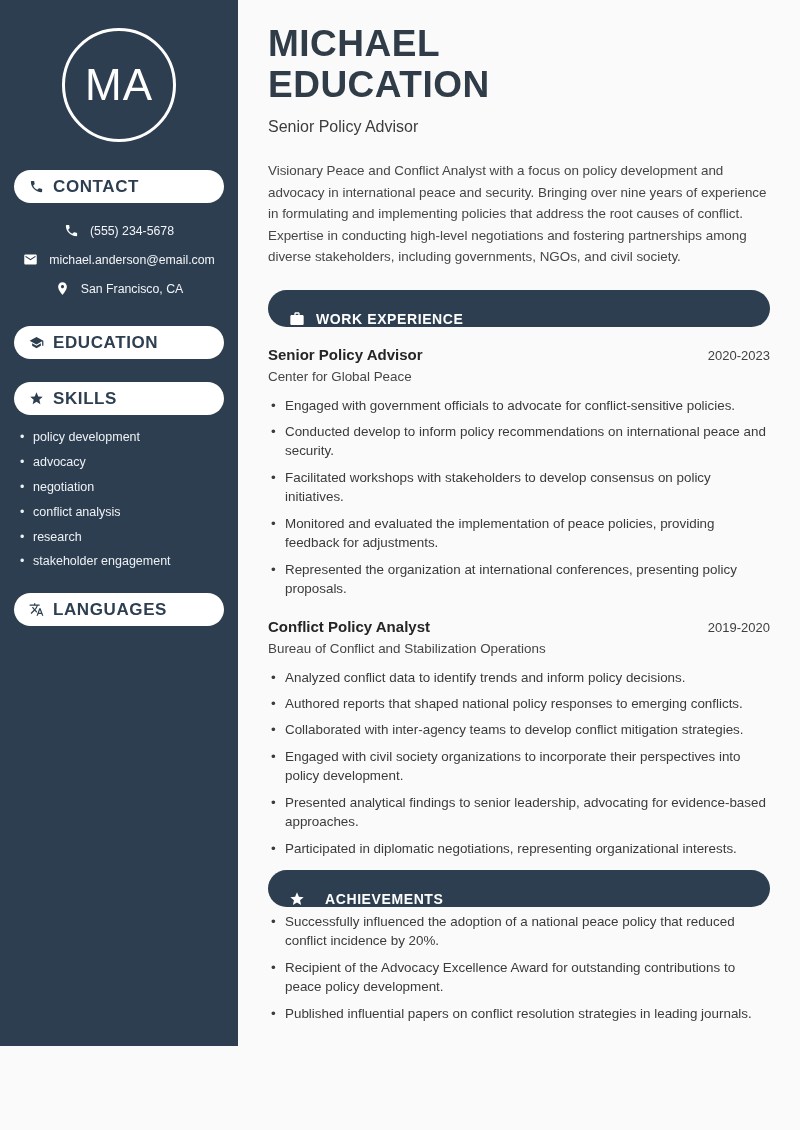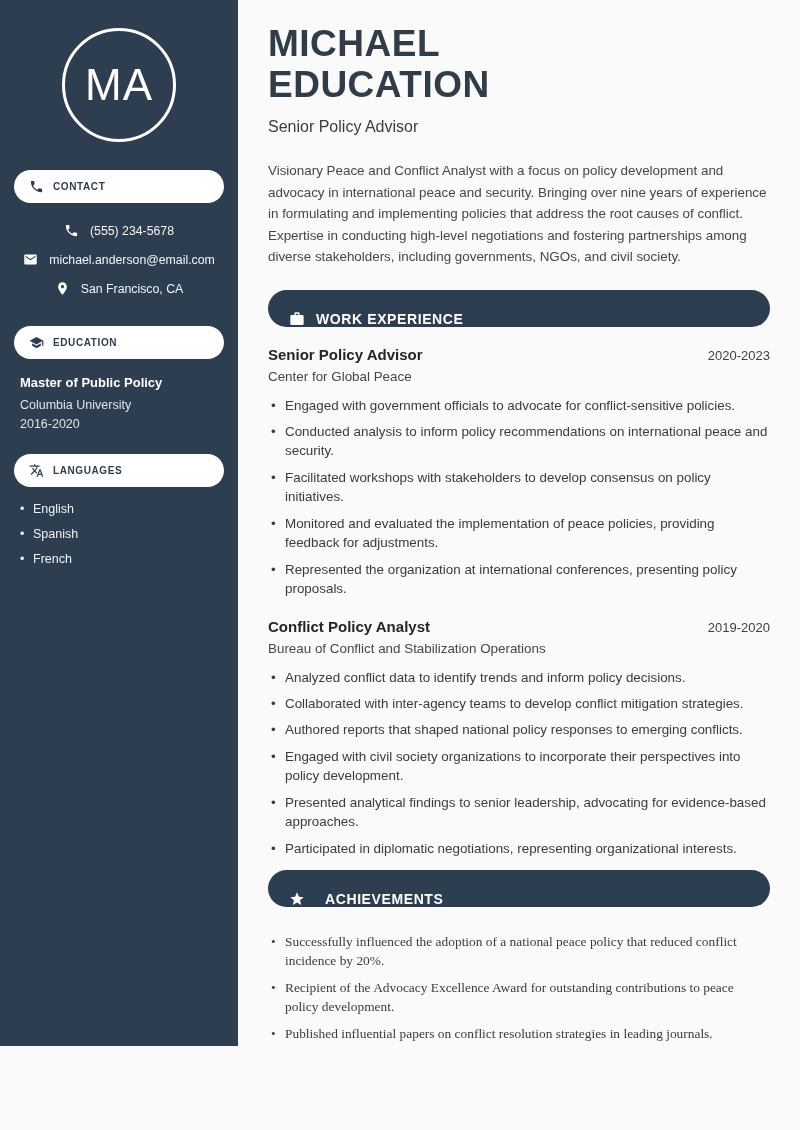--- a/index.html
+++ b/index.html
@@ -4,21 +4,21 @@
 <style>
   * { margin:0; padding:0; box-sizing:border-box; }
   body { font-family:"Liberation Sans", sans-serif; background:#fafafa; }
   .page { width:800px; height:1046px; display:flex; background:#fafafa; overflow:hidden; }
 
   
   .sidebar { width:238px; flex-shrink:0; background:#2d3e50; color:#fff; padding:26px 14px 20px; }
   .avatar { width:114px; height:114px; border:3px solid #ffffff; border-radius:50%; margin:2px auto 28px; display:flex; align-items:center; justify-content:center; }
   .avatar-initials { font-size:44px; color:#ffffff; letter-spacing:1px; font-weight:400; }
   .side-section { margin-bottom:23px; }
-  .side-pill { background:#ffffff; color:#2d3e50; border-radius:17px; height:33px; display:flex; align-items:center; gap:9px; padding:0 15px; font-weight:bold; font-size:10px; letter-spacing:0.6px; }
+  .side-pill { background:#ffffff; color:#2d3e50; border-radius:17px; height:33px; display:flex; align-items:center; gap:9px; padding:0 15px; font-weight:bold; font-size:17px; letter-spacing:0.6px; }
   .side-pill svg { width:15px; height:15px; flex-shrink:0; fill:#2d3e50; }
   .contact-list { padding:13px 4px 0; }
   .contact-row { display:flex; align-items:center; gap:11px; padding:7px 4px; font-size:12.3px; color:#f2f4f7;justify-content:center; }
   .contact-row svg { width:15px; height:15px; flex-shrink:0; fill:#ffffff; }
   .edu-block { padding:16px 6px 0; }
   .edu-degree { font-size:13px; font-weight:bold; color:#ffffff; margin-bottom:8px; }
   .edu-line { font-size:12.5px; color:#dde3e9; margin-bottom:5px; }
   .side-list { list-style:none; padding:14px 6px 0; }
   .side-list li { font-size:12.5px; color:#eef1f4; padding-left:13px; margin-bottom:8px; line-height:1.35; position:relative; }
   .side-list li::before { content:"\2022"; position:absolute; left:0; color:#eef1f4; }
@@ -32,21 +32,21 @@
   .main-pill svg { width:16px; height:16px; fill:#ffffff; flex-shrink:0; }
   .job { margin-top:19px; }
   .job-head { display:flex; justify-content:space-between; align-items:baseline; }
   .job-title { font-size:15px; font-weight:bold; color:#252525; }
   .job-dates { font-size:13px; color:#3f3f3f; }
   .job-company { font-size:13.4px; color:#464646; margin:6px 0 12px; }
   .bullets { list-style:none; }
   .bullets li { font-size:13.4px; color:#3b3b3b; line-height:1.45; padding-left:17px; position:relative; margin-bottom:7px; }
   .bullets li::before { content:"\2022"; position:absolute; left:3px; color:#3b3b3b; }
   .achievements-pill { margin-top:12px;gap:20px; }
-  .achievements-list { margin-top:25px;font-family:Liberation Serif, serif; }
+  .achievements-list { margin-top:5px; }
 </style>
 </head>
 <body>
 
 <div class="page">
 
   <aside class="sidebar">
 
     <div class="avatar">
       <span class="avatar-initials">MA</span>
@@ -81,40 +81,46 @@
       </div>
     </section>
 
     <section class="side-section">
       <div class="side-pill">
         <svg viewBox="0 0 24 24">
             <path d="M12 3L1 9l11 6 9-4.91V17h2V9L12 3zM5 13.18v4L12 21l7-3.82v-4L12 17l-7-3.82z"></path>
           </svg>
         <span>EDUCATION</span>
       </div>
-      <div class="edu-block">
-        <div class="edu-degree">Master of Public Policy</div>
-        <div class="edu-line">Columbia University</div>
-        <div class="edu-line">2016-2020</div>
-      </div>
     </section>
 
+    <section class="side-section">
+      <div class="side-pill">
+        <svg viewBox="0 0 24 24">
+            <path d="M12 17.27L18.18 21l-1.64-7.03L22 9.24l-7.19-.61L12 2 9.19 8.63 2 9.24l5.46 4.73L5.82 21z"></path>
+          </svg>
+        <span>SKILLS</span>
+      </div>
+      <ul class="side-list">
+        <li>policy development</li>
+        <li>advocacy</li>
+        <li>negotiation</li>
+        <li>conflict analysis</li>
+        <li>research</li>
+        <li>stakeholder engagement</li>
+      </ul>
+    </section>
 
     <section class="side-section">
       <div class="side-pill">
         <svg viewBox="0 0 24 24">
             <path d="M12.87 15.07l-2.54-2.51.03-.03c1.74-1.94 2.98-4.17 3.71-6.53H17V4h-7V2H8v2H1v1.99h11.17C11.5 7.92 10.44 9.75 9 11.35 8.07 10.32 7.3 9.19 6.69 8h-2c.73 1.63 1.73 3.17 2.98 4.56l-5.09 5.02L4 19l5-5 3.11 3.11.76-2.04zM18.5 10h-2L12 22h2l1.12-3h4.75L21 22h2l-4.5-12zm-2.62 7l1.62-4.33L19.12 17h-3.24z"></path>
           </svg>
         <span>LANGUAGES</span>
       </div>
-      <ul class="side-list">
-        <li>English</li>
-        <li>Spanish</li>
-        <li>French</li>
-      </ul>
     </section>
 
   </aside>
 
   <main class="main">
 
     <h1 class="name">
       <span>MICHAEL</span><br>
       <span>EDUCATION</span>
     </h1>
@@ -130,37 +136,37 @@
     </div>
 
     <section class="job">
       <div class="job-head">
         <span class="job-title">Senior Policy Advisor</span>
         <span class="job-dates">2020-2023</span>
       </div>
       <div class="job-company">Center for Global Peace</div>
       <ul class="bullets">
         <li>Engaged with government officials to advocate for conflict-sensitive policies.</li>
-        <li>Conducted analysis to inform policy recommendations on international peace and security.</li>
+        <li>Conducted develop to inform policy recommendations on international peace and security.</li>
         <li>Facilitated workshops with stakeholders to develop consensus on policy initiatives.</li>
         <li>Monitored and evaluated the implementation of peace policies, providing feedback for adjustments.</li>
         <li>Represented the organization at international conferences, presenting policy proposals.</li>
       </ul>
     </section>
 
     <section class="job">
       <div class="job-head">
         <span class="job-title">Conflict Policy Analyst</span>
         <span class="job-dates">2019-2020</span>
       </div>
       <div class="job-company">Bureau of Conflict and Stabilization Operations</div>
       <ul class="bullets">
         <li>Analyzed conflict data to identify trends and inform policy decisions.</li>
+        <li>Authored reports that shaped national policy responses to emerging conflicts.</li>
         <li>Collaborated with inter-agency teams to develop conflict mitigation strategies.</li>
-        <li>Authored reports that shaped national policy responses to emerging conflicts.</li>
         <li>Engaged with civil society organizations to incorporate their perspectives into policy development.</li>
         <li>Presented analytical findings to senior leadership, advocating for evidence-based approaches.</li>
         <li>Participated in diplomatic negotiations, representing organizational interests.</li>
       </ul>
     </section>
 
     <div class="main-pill achievements-pill">
       <svg viewBox="0 0 24 24">
           <path d="M12 17.27L18.18 21l-1.64-7.03L22 9.24l-7.19-.61L12 2 9.19 8.63 2 9.24l5.46 4.73L5.82 21z"></path>
         </svg>

